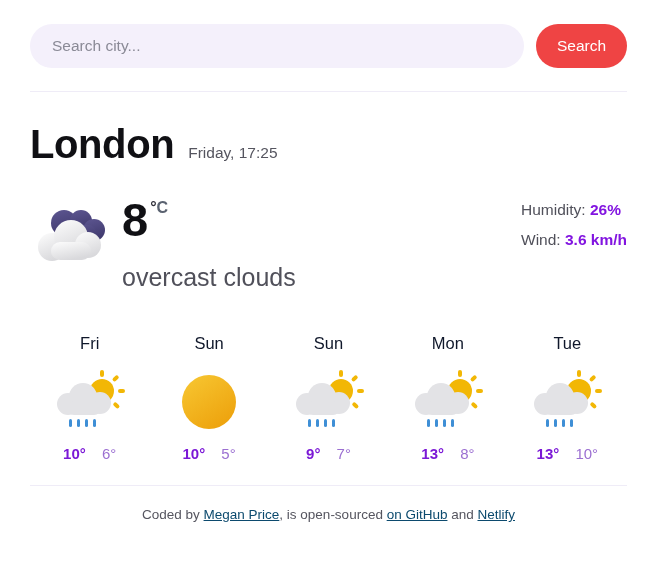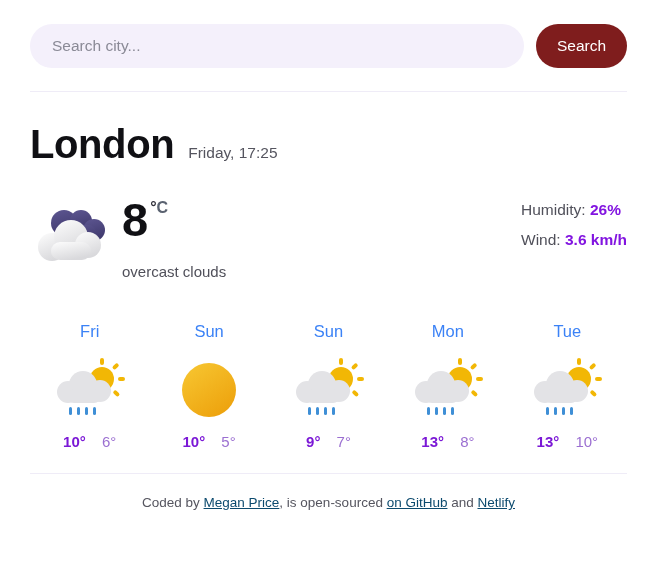--- a/index.html
+++ b/index.html
@@ -42,21 +42,21 @@
   }
   .search-input::placeholder { color: #8a8a96; }
 
   .search-button {
     flex: 0 0 auto;
     height: 44px;
     min-width: 91px;
     border: none;
     outline: none;
     border-radius: 22px;
-    background: #7f1d1d;
+    background: #ef4444;
     color: #ffffff;
     font-family: "Liberation Sans", sans-serif;
     font-size: 15.5px;
     cursor: pointer;
     padding: 0 18px;
   }
 
   .divider {
     height: 1px;
     background: #efecf7;
@@ -110,21 +110,21 @@
   }
   .temp-unit {
     font-size: 16px;
     font-weight: bold;
     color: #31313b;
     margin-left: 2px;
     margin-top: 2px;
   }
   .temp-unit .unit-c { color: #5a6270; }
   .current-desc {
-    font-size: 15px;
+    font-size: 25px;
     color: #50505a;
     margin-top: 20px;
   }
 
   .current-right {
     margin-left: auto;
     text-align: left;
     padding-top: 10px;
   }
   .detail-line {
@@ -139,21 +139,21 @@
   .forecast {
     display: flex;
     margin-top: 42px;
   }
   .forecast-day {
     flex: 1 1 0;
     text-align: center;
   }
   .forecast-dayname {
     font-size: 16.5px;
-    color: #3b82f6;
+    color: #0f172a;
   }
   .forecast-icon {
     width: 76px;
     height: 66px;
     margin: 16px auto 10px auto;
     display: block;
   }
   .forecast-temps {
     font-size: 15px;
     white-space: nowrap;

